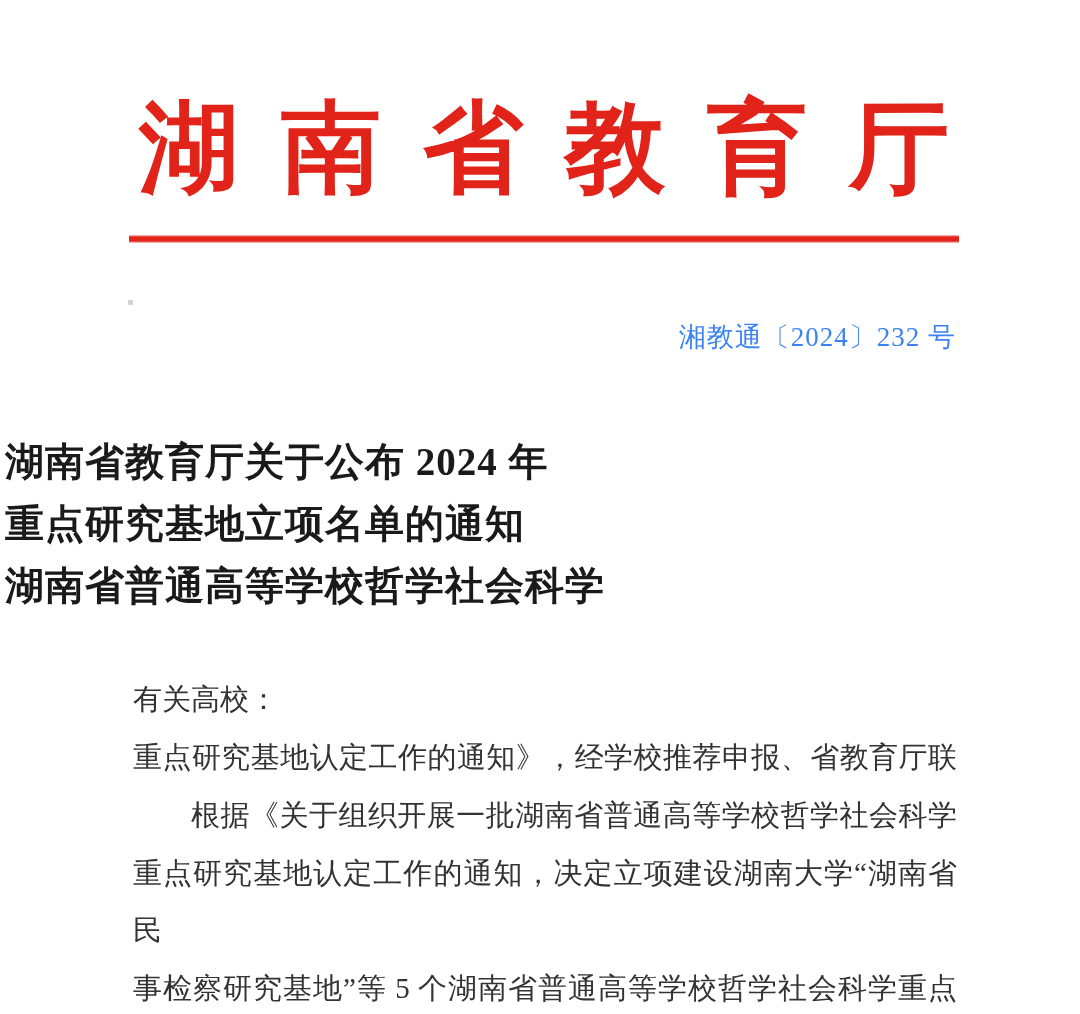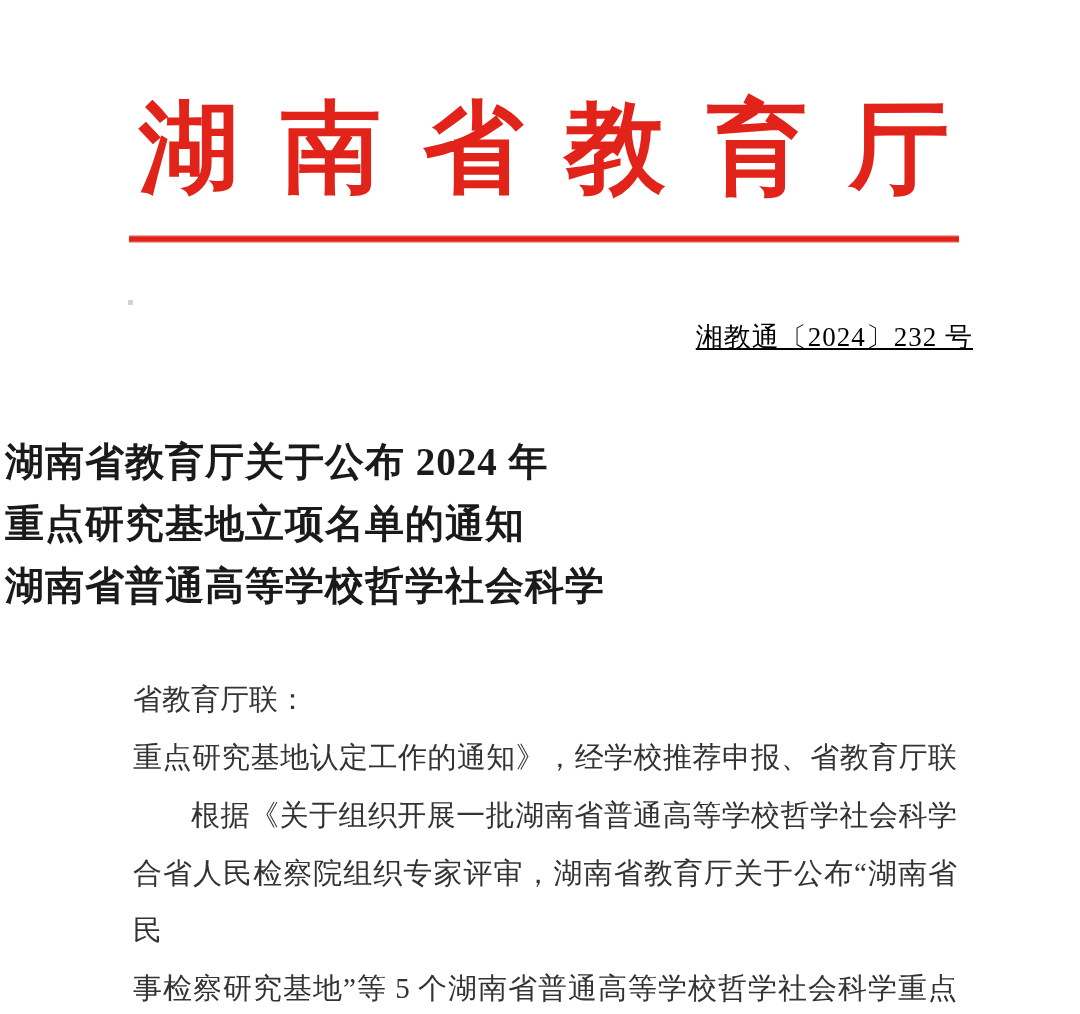--- a/index.html
+++ b/index.html
@@ -29,23 +29,23 @@
   }
 
   
   .stray-dot {
     position:absolute; left:124px; top:296px; width:5px; height:5px;
     background:#c6c6c6; opacity:.8; border-radius:1px;
   }
 
   
   .doc-number {
-    position:absolute; top:316px; right:109px;
-    font-size:27px; line-height:34px; color:#000000;
-    letter-spacing:1px; white-space:nowrap;text-decoration:underline;
+    position:absolute; top:316px; right:126px;
+    font-size:27px; line-height:34px; color:#3b82f6;
+    letter-spacing:1px; white-space:nowrap;
   }
 
   
   .notice-title {
     position:absolute; top:426px; left:0; width:100%;
     text-align:left; font-weight:700; color:var(--title-ink);
     font-size:39px; line-height:61px; letter-spacing:1px;
   }
 
   
@@ -70,21 +70,21 @@
 
   <div class="doc-number">湘教通〔2024〕232 号</div>
 
   <div class="notice-title">
     <div>湖南省教育厅关于公布 2024 年</div>
     <div>重点研究基地立项名单的通知</div>
     <div>湖南省普通高等学校哲学社会科学</div>
   </div>
 
   <div class="body-block">
-    <div class="pline">省教育厅联：</div>
+    <div class="pline">有关高校：</div>
     <div class="pline jl">重点研究基地认定工作的通知》，经学校推荐申报、省教育厅联</div>
     <div class="pline jl indent">根据《关于组织开展一批湖南省普通高等学校哲学社会科学</div>
-    <div class="pline jl">合省人民检察院组织专家评审，湖南省教育厅关于公布“湖南省民</div>
+    <div class="pline jl">重点研究基地认定工作的通知，决定立项建设湖南大学“湖南省民</div>
     <div class="pline jl">事检察研究基地”等 5 个湖南省普通高等学校哲学社会科学重点研</div>
 
   </div>
 
 </div>
 
 </body></html>

